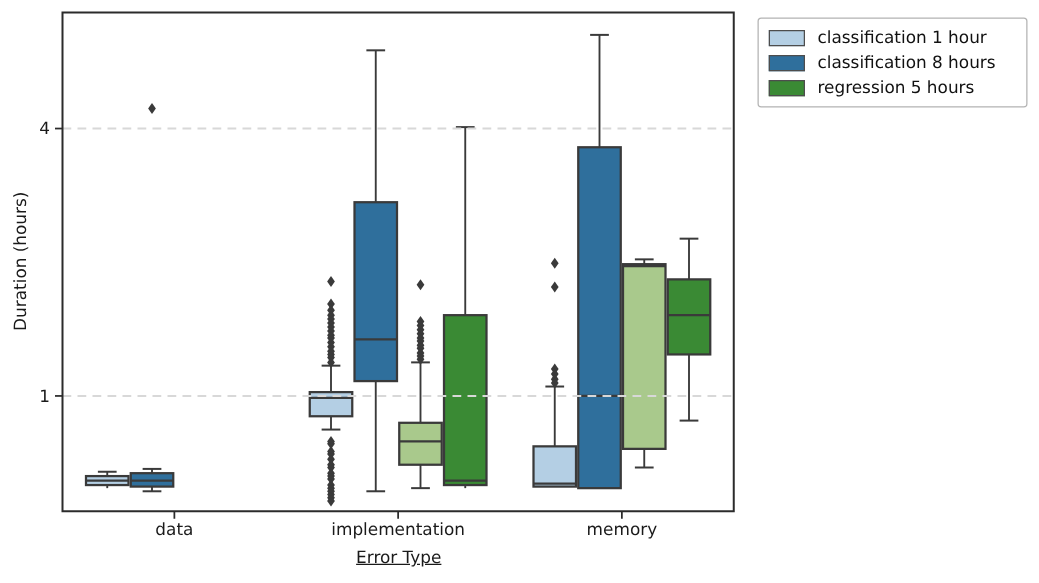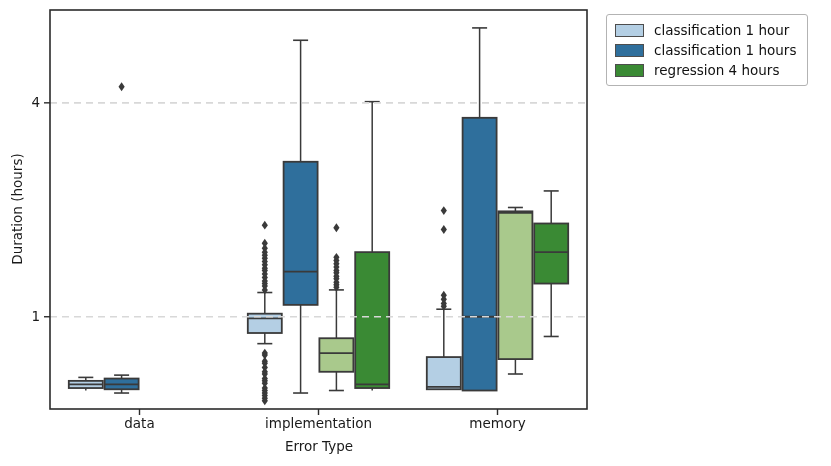--- a/index.html
+++ b/index.html
@@ -5,24 +5,24 @@
   html,body{margin:0;padding:0;background:#fff;}
   body{width:831px;height:466px;position:relative;overflow:hidden;
        font-family:"DejaVu Sans","Liberation Sans",sans-serif;}
   .figure{position:absolute;inset:0;width:831px;height:466px;}
   svg{position:absolute;left:0;top:0;}
   .ylabel{position:absolute;left:17px;top:209px;
           transform:translate(-50%,-50%) rotate(-90deg);
           font-size:13.5px;color:#1a1a1a;white-space:nowrap;}
   .xlabel{position:absolute;left:319px;top:446px;
           transform:translate(-50%,-50%);
-          font-size:13.5px;color:#1a1a1a;white-space:nowrap;}
+          font-size:13.5px;color:#1a1a1a;white-space:nowrap;text-decoration:underline;}
   .legend{position:absolute;left:606px;top:14px;background:#fff;
           border:1.2px solid #b3b3b3;border-radius:3px;
-          padding:7px 11px 7px 8px;display:flex;flex-direction:column;gap:4px;}
+          padding:7px 25px 7px 8px;display:flex;flex-direction:column;gap:4px;}
   .lrow{display:flex;align-items:center;gap:10px;}
   .swatch{width:29px;height:13px;border:1.4px solid #4d4d4d;
           display:inline-block;box-sizing:border-box;}
   .llabel{font-size:13.5px;color:#111;white-space:nowrap;}
 </style>
 </head>
 <body>
 
 <div class="figure">
   <svg id="chart" width="831" height="466" viewBox="0 0 831 466">
@@ -147,20 +147,20 @@
     </svg>
   <div class="ylabel">Duration (hours)</div>
   <div class="xlabel">Error Type</div>
   <div class="legend" id="legend">
       <div class="lrow">
         <span class="swatch" style="background: rgb(180, 207, 228);"></span>
         <span class="llabel">classification 1 hour</span>
       </div>
       <div class="lrow">
         <span class="swatch" style="background: rgb(47, 111, 156);"></span>
-        <span class="llabel">classification 1 hours</span>
+        <span class="llabel">classification 8 hours</span>
       </div>
       <div class="lrow">
         <span class="swatch" style="background: rgb(58, 138, 52);"></span>
-        <span class="llabel">regression 4 hours</span>
+        <span class="llabel">regression 5 hours</span>
       </div>
     </div>
 </div>
 
 </body></html>

